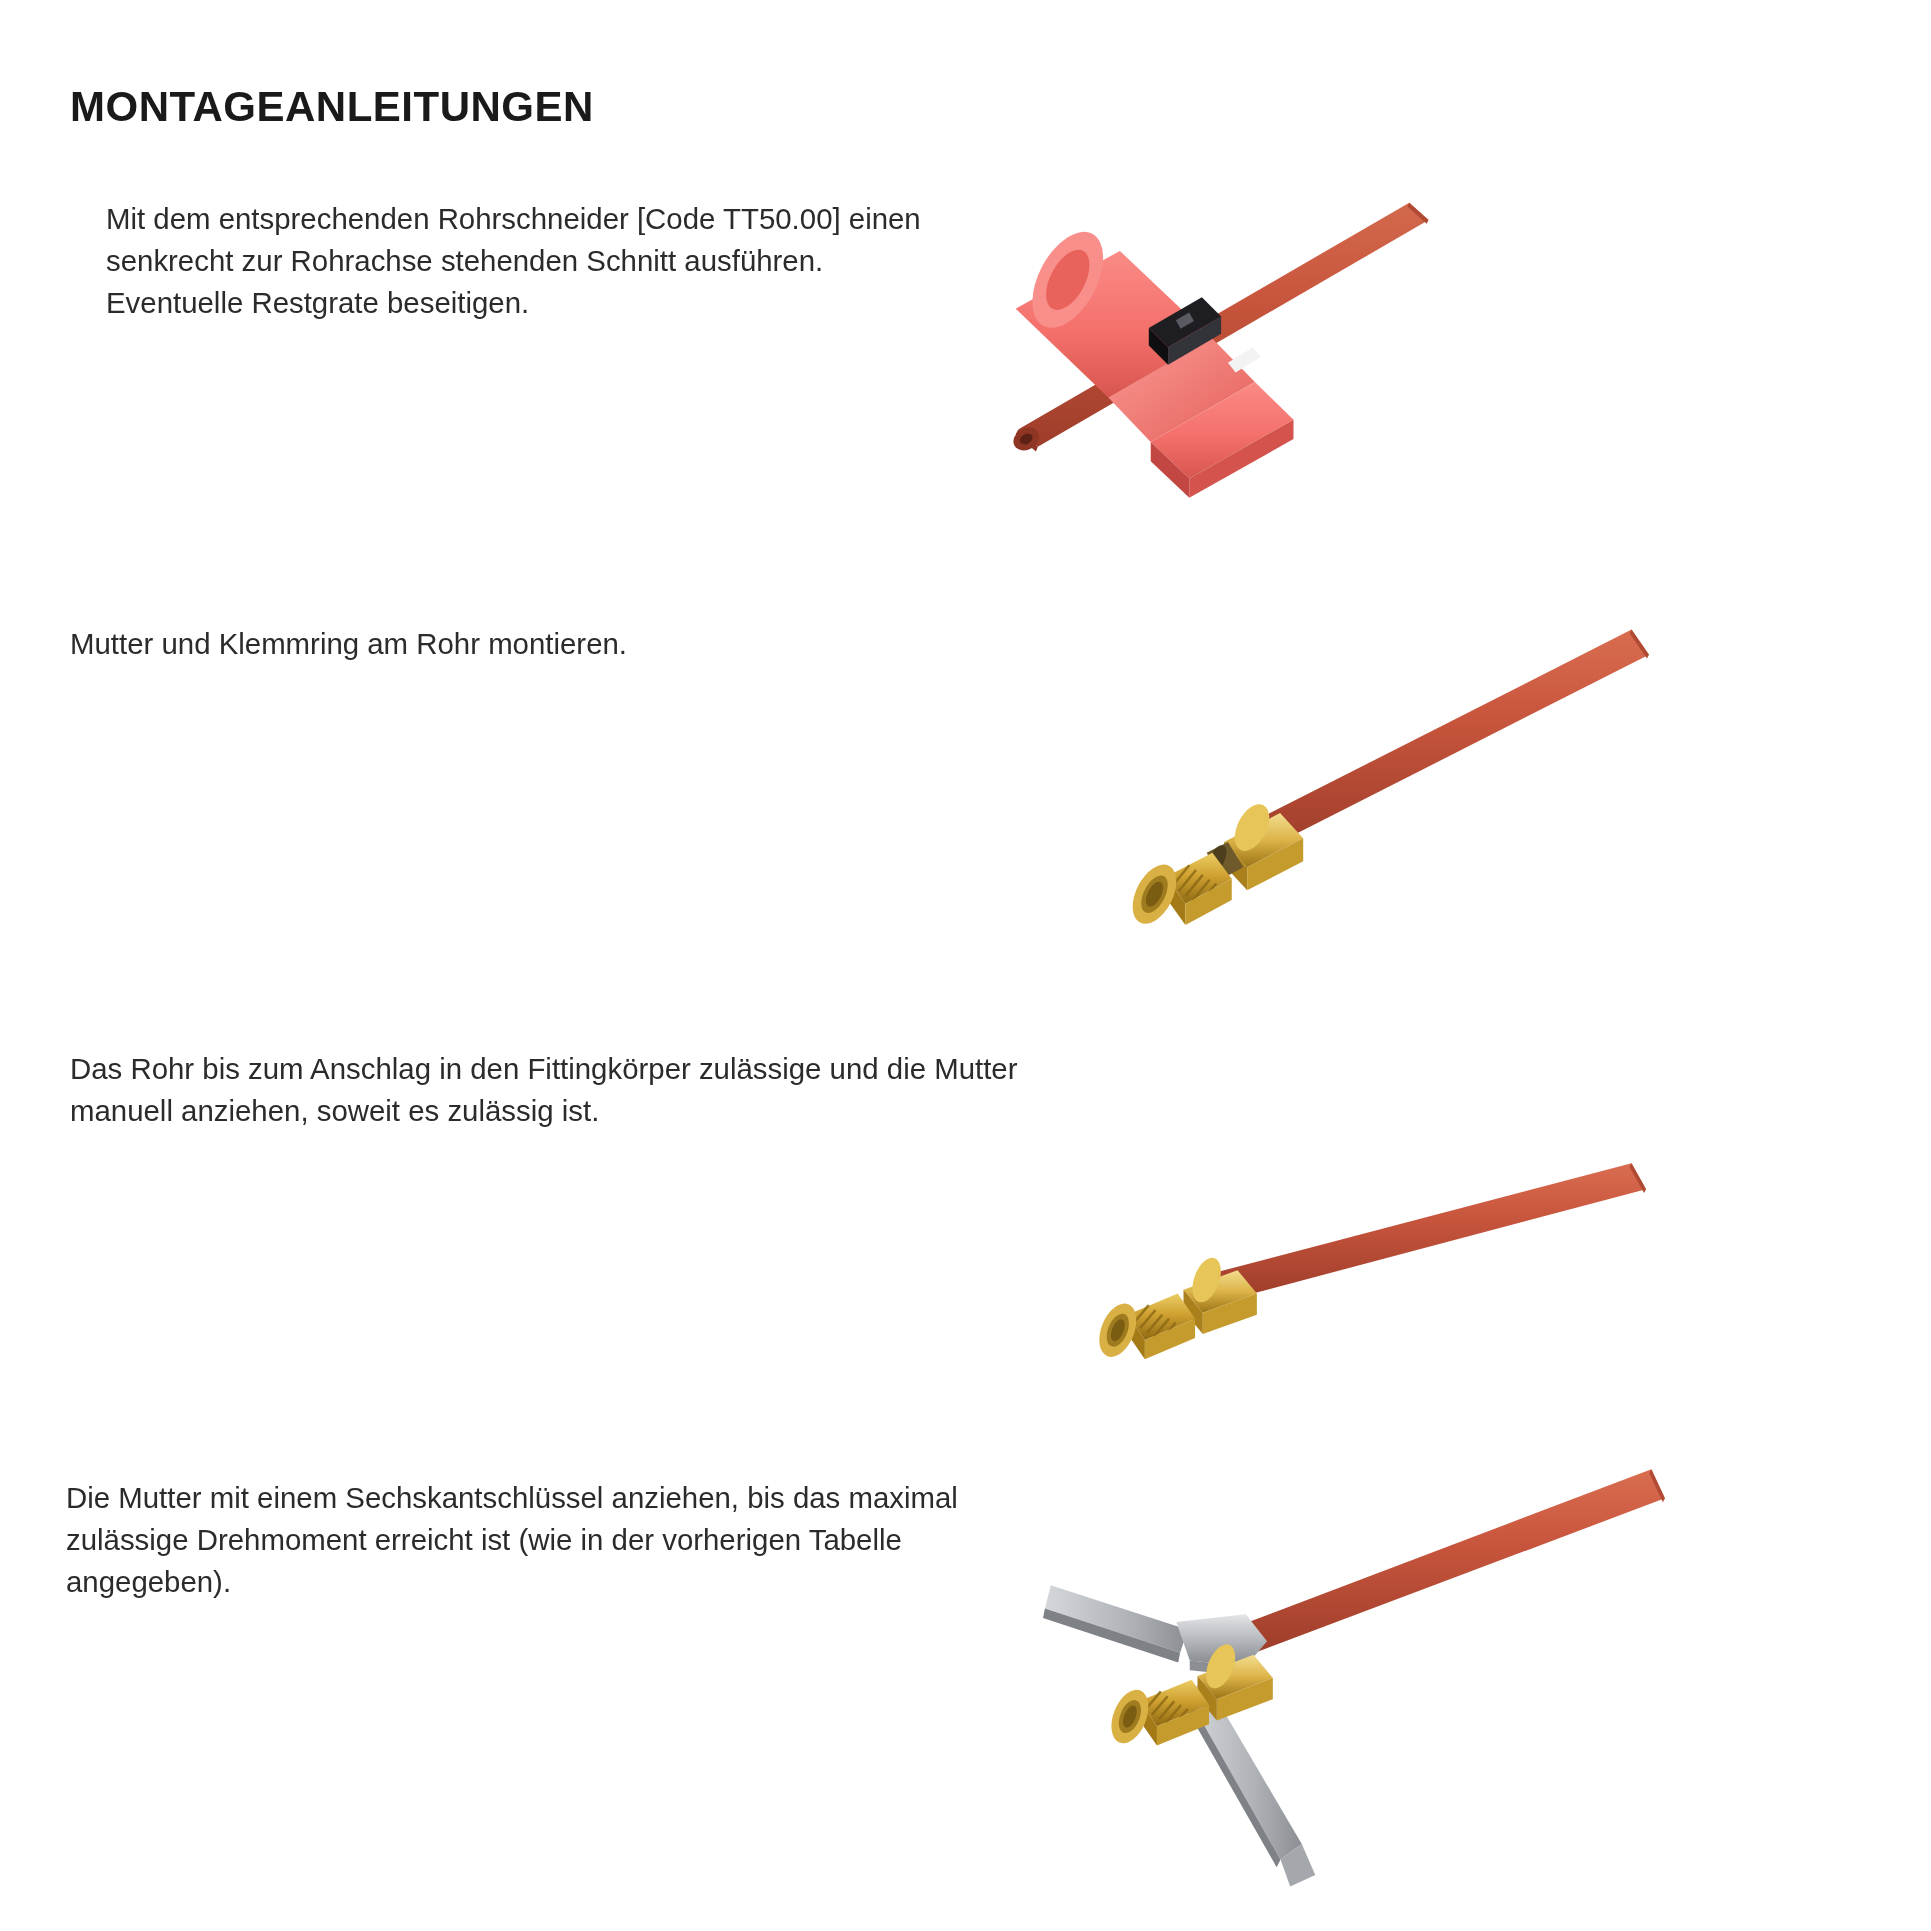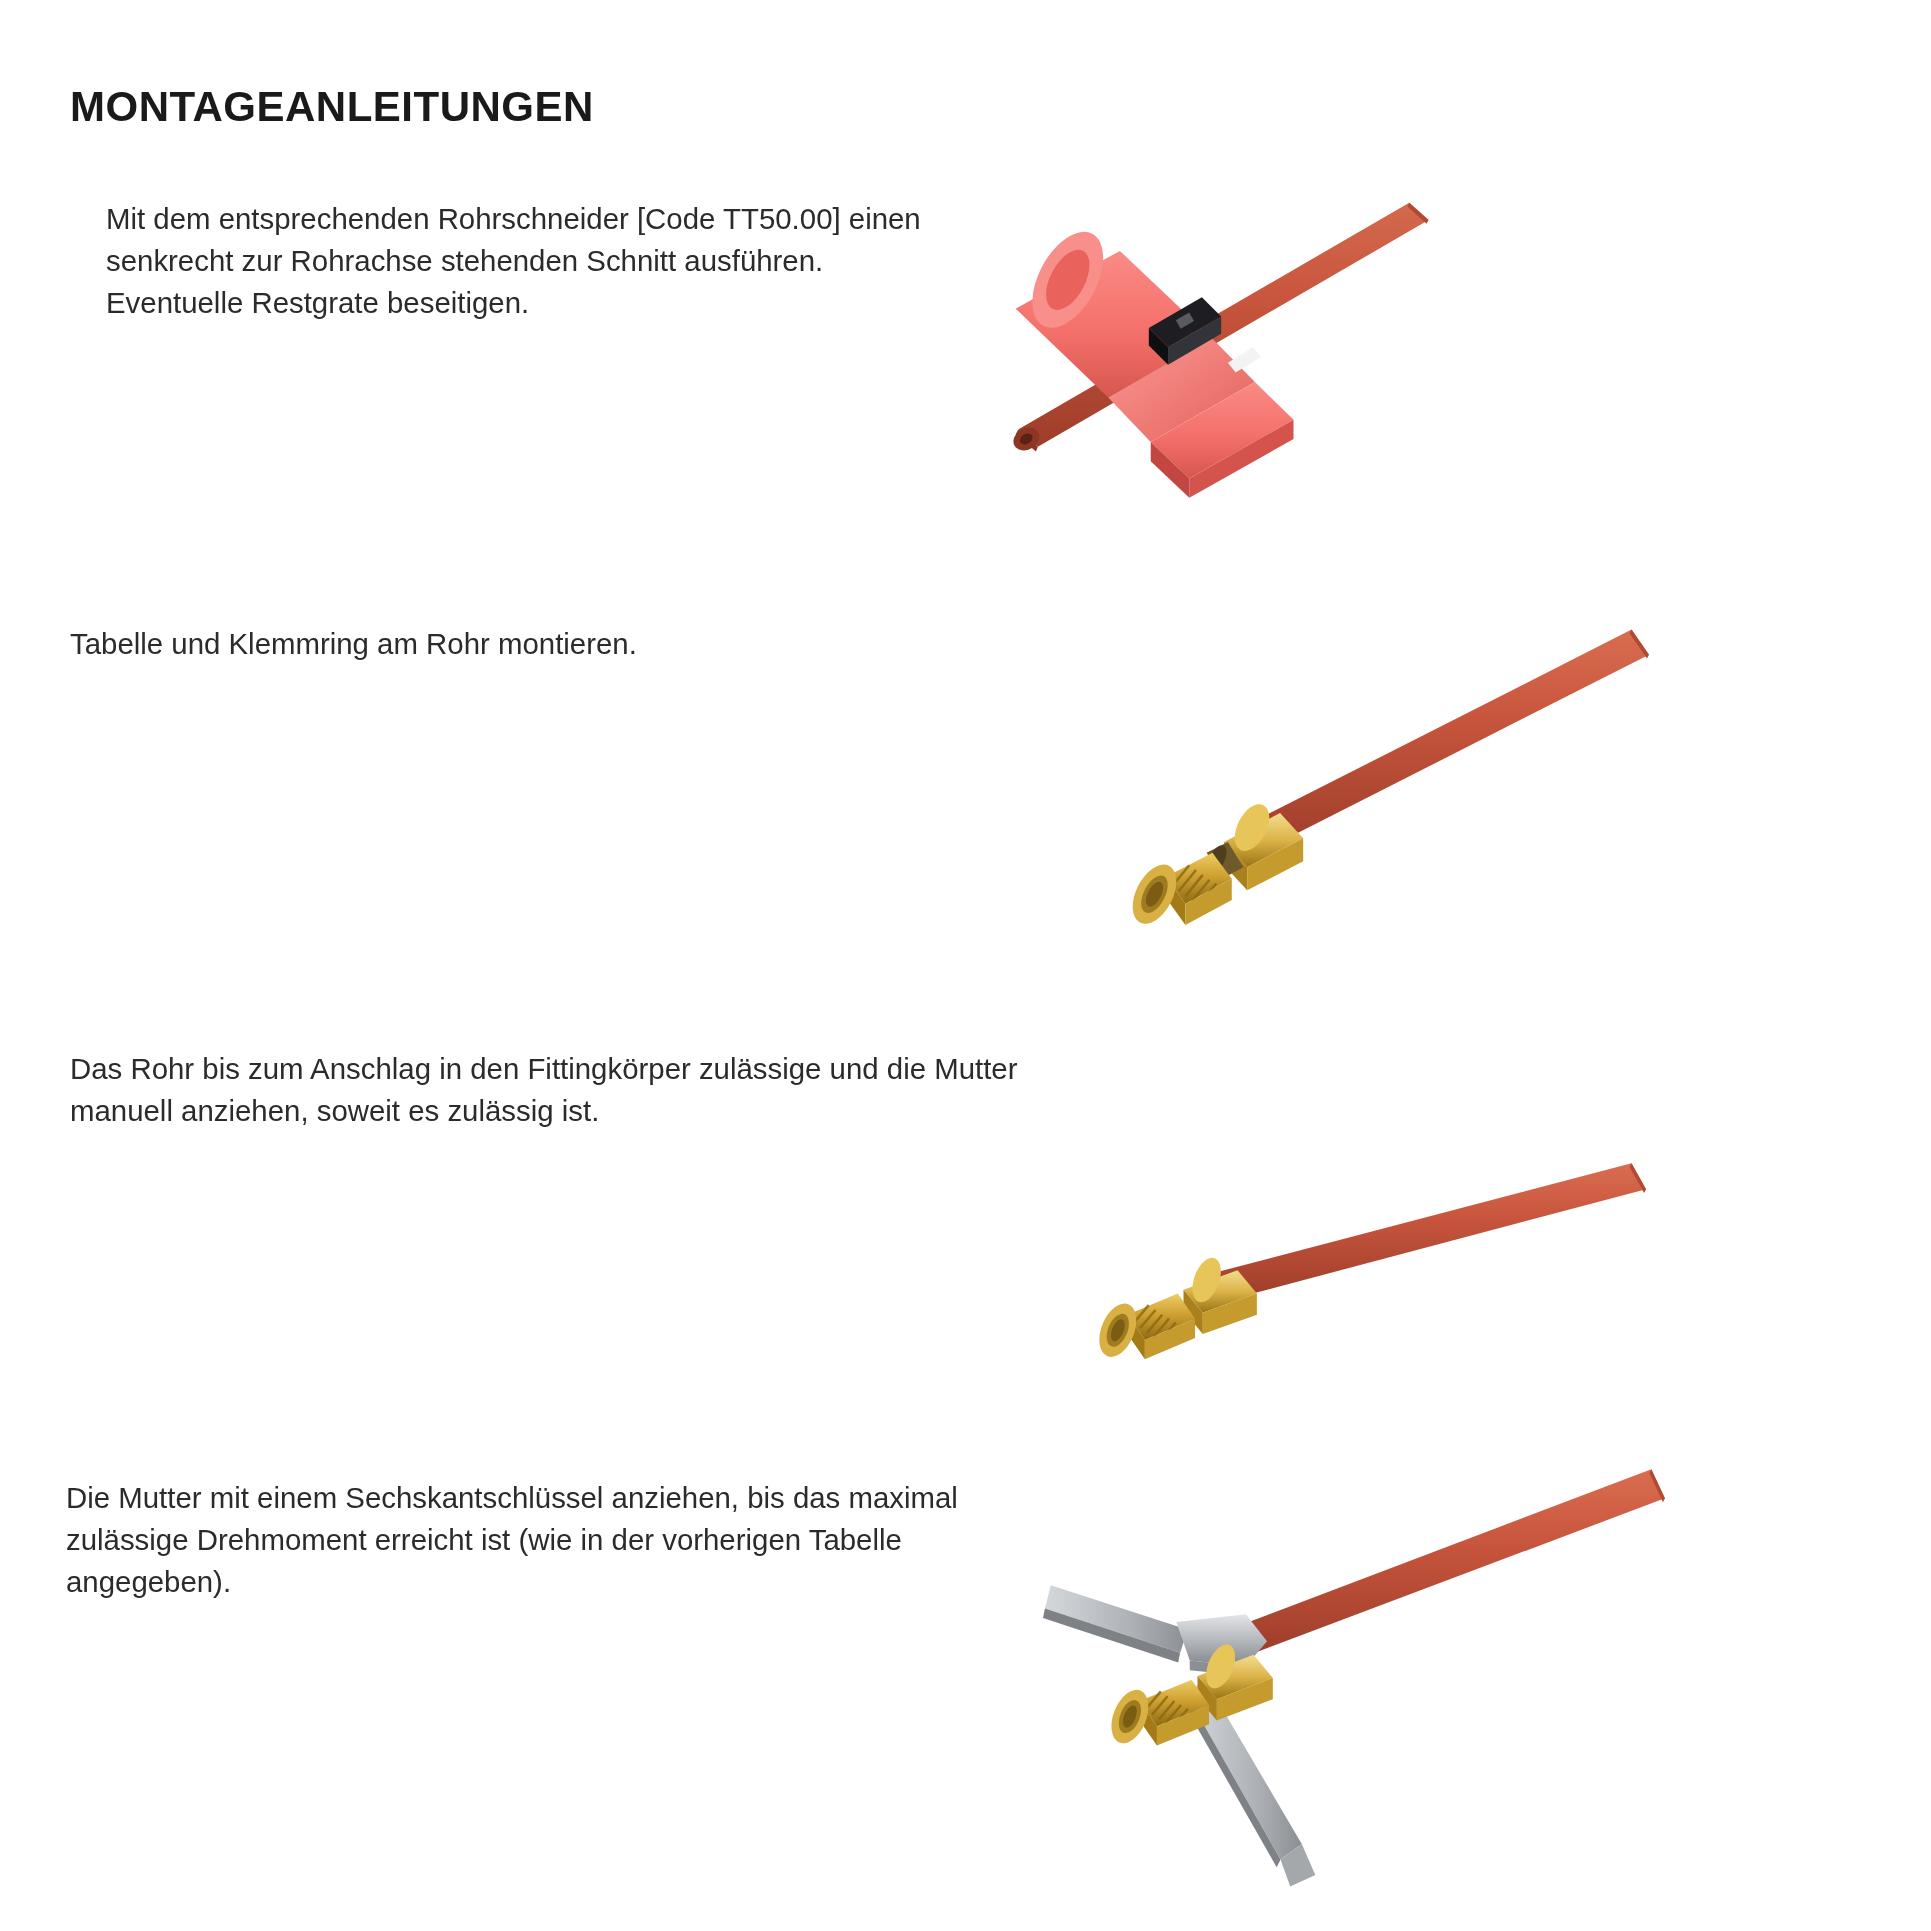--- a/index.html
+++ b/index.html
@@ -124,21 +124,21 @@
           <polygon points="150,140 205,108 225,128 170,160" fill="#1e1e22"></polygon>
           <polygon points="150,140 170,160 170,178 150,158" fill="#0f0f12"></polygon>
           <polygon points="170,160 225,128 225,146 170,178" fill="#33333a"></polygon>
           <rect x="178" y="132" width="16" height="10" fill="#5a5a62" transform="rotate(-30 178 132)"></rect>
         </g>
       </svg>
     </div>
   </div>
 
   <div class="step" id="step-2">
-    <div class="step-text">Tabelle und Klemmring am Rohr montieren.</div>
+    <div class="step-text">Mutter und Klemmring am Rohr montieren.</div>
     <div class="step-figure">
       <svg width="599" height="338" viewBox="0 0 620 350" aria-label="nut and clamping ring on pipe">
         <defs>
           <linearGradient id="pipeG2" x1="0" y1="0" x2="0" y2="1">
             <stop offset="0%" stop-color="#d96d50"></stop>
             <stop offset="40%" stop-color="#c8553d"></stop>
             <stop offset="100%" stop-color="#9d3d2a"></stop>
           </linearGradient>
           <linearGradient id="brassG" x1="0" y1="0" x2="0" y2="1">
             <stop offset="0%" stop-color="#eccd64"></stop>

